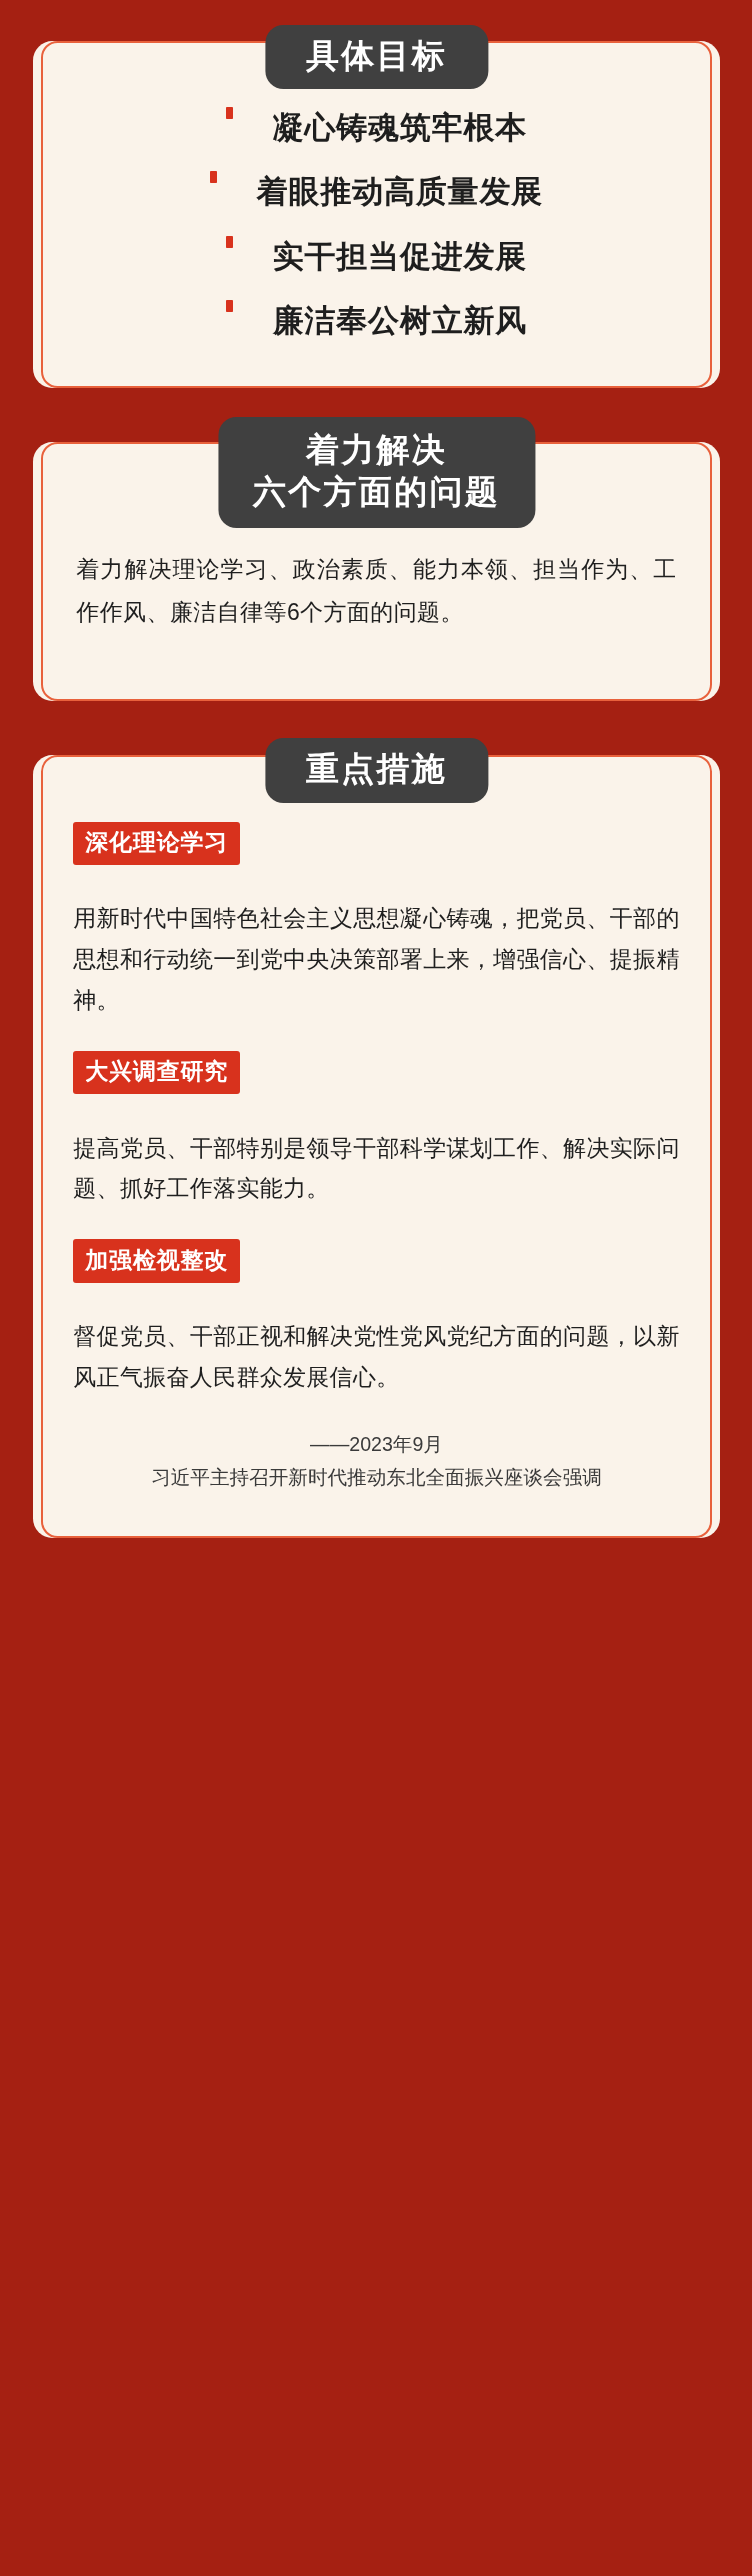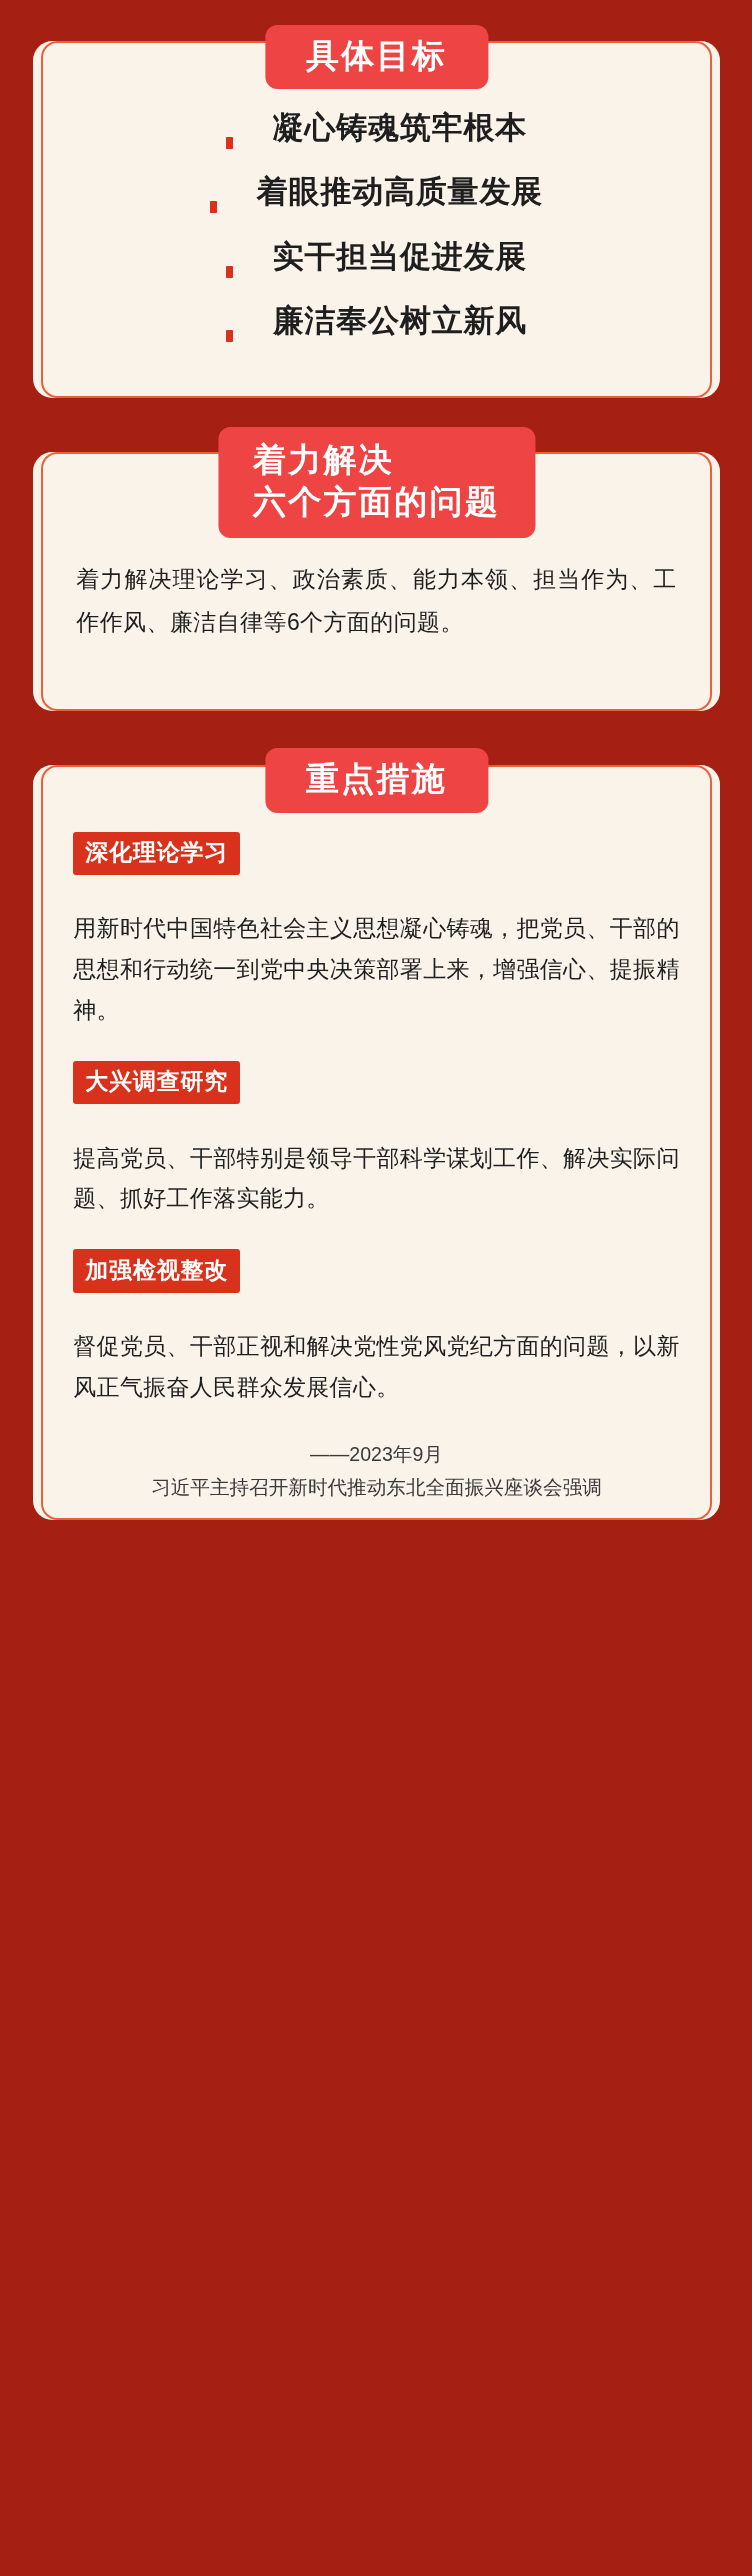--- a/index.html
+++ b/index.html
@@ -38,25 +38,25 @@
     box-sizing: border-box;
     padding: 56px 30px 36px 30px;
   }
 
   
   .banner {
     position: absolute;
     top: -16.6px;
     left: 50%;
     transform: translateX(-50%);
-    background: #ef4444;
+    background: #404040;
     color: #ffffff;
-    border-radius: 12px;
+    border-radius: 18px;
     padding: 10.5px 41px 12px 41px;
-    text-align: left;
+    text-align: center;
     white-space: nowrap;
     box-shadow: 0 0 0 0 rgba(0,0,0,0);
     z-index: 3;
   }
   .banner-line {
     font-size: 33px;
     font-weight: bold;
     letter-spacing: 2.3px;
     line-height: 1.28;
   }
@@ -66,26 +66,26 @@
   }
 
   
   .goal-list {
     list-style: none;
     margin: 0;
     padding: 7.5px 0 4.5px 0;
   }
   .goal-item {
     display: flex;
-    align-items: flex-end;
+    align-items: flex-start;
     justify-content: center;
     margin: 0 0 22.6px 0;
     gap: 28px;
   }
-  .goal-item:last-child { margin-bottom: 14px; }
+  .goal-item:last-child { margin-bottom: 4px; }
   .goal-bullet {
     width: 6.8px;
     height: 12px;
     background: #d8321d;
     margin-right: 12px;
     flex: none;
     border-radius: 0.8px;
   }
   .goal-text {
     font-size: 31px;
@@ -102,21 +102,21 @@
   .para {
     font-size: 23px;
     color: #1f1f1f;
     line-height: 1.85;
     letter-spacing: 0.4px;
     text-align: justify;
   }
 
   
   .card3 .card-inner {
-    padding: 65px 30px 14px 30px;
+    padding: 65px 30px 42px 30px;
   }
   .measure {
     margin-bottom: 30px;
   }
   .measure:last-of-type { margin-bottom: 19.6px; }
   .measure-tag {
     display: inline-block;
     background: #d8321d;
     color: #ffffff;
     font-size: 23px;

